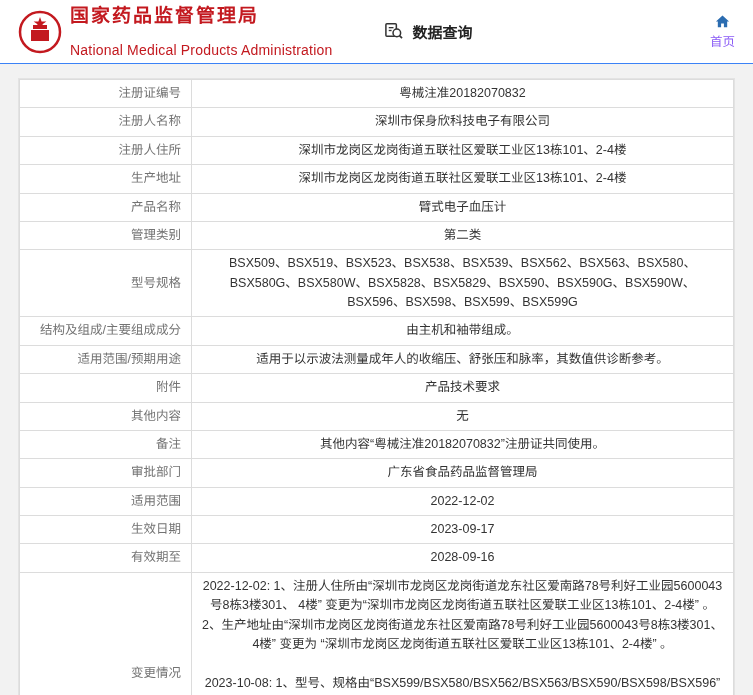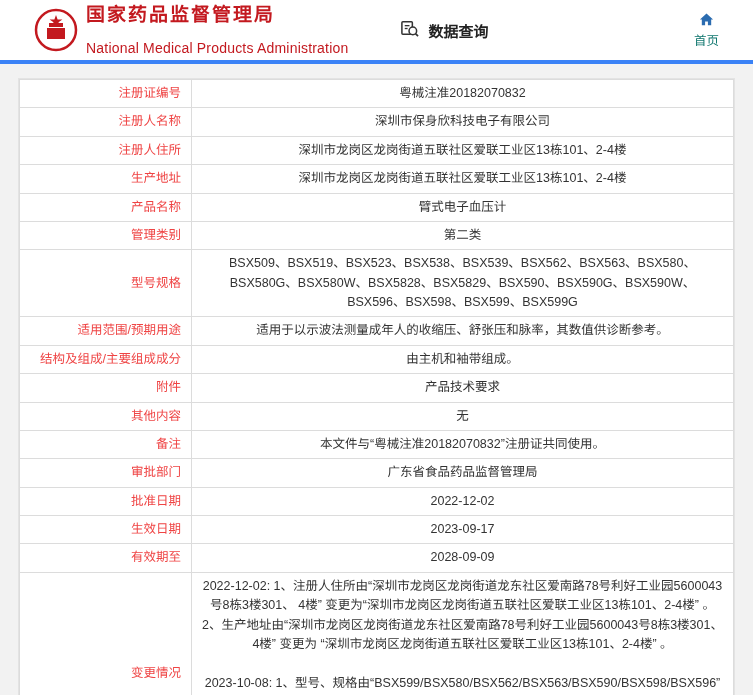--- a/index.html
+++ b/index.html
@@ -9,22 +9,22 @@
     background: #f2f2f2;
     color: #333;
     overflow: hidden;
   }
   
   .site-header {
     background: #fff;
     height: 64px;
     display: flex;
     align-items: center;
-    padding: 0 34px;
-    border-bottom: 4px solid #3b82f6;
+    padding: 0 18px;
+    border-bottom: 1px solid #3b82f6;
   }
   .logo { width: 44px; height: 44px; flex: 0 0 auto; }
   .agency { margin-left: 8px; }
   .agency-cn {
     color: #c3191f;
     font-size: 19px;
     font-weight: bold;
     letter-spacing: 2px;
     line-height: 1.2;
   }
@@ -49,21 +49,21 @@
     display: flex;
     gap: 34px;
     align-items: center;
   }
   .nav-item {
     display: flex;
     flex-direction: column;
     align-items: center;
     gap: 2px;
     text-decoration: none;
-    color: #0f766e;
+    color: #8b5cf6;
     font-size: 12.5px;
     cursor: pointer;
     font-family: Liberation Serif, serif;
   }
   .nav-item .nav-icon { height: 16px; display: flex; align-items: center; }
   
   .page { padding: 14px 18px 0 18px; }
   .panel {
     background: #fff;
     border: 1px solid #e3e3e3;
@@ -85,21 +85,21 @@
   }
   table.info td {
     border: 1px solid #dcdcdc;
     padding: 4px 10px;
     line-height: 1.55;
     vertical-align: middle;
   }
   td.lbl {
     width: 172px;
     text-align: right;
-    color: #ef4444;
+    color: #737373;
     white-space: nowrap;
   }
   td.val { color: #333; text-align: center; padding-left: 12px; }
   td.val.pre { white-space: pre-line; }
 </style>
 </head>
 <body>
 
 <header class="site-header">
   <div class="logo">
@@ -165,54 +165,54 @@
         </tr>
         <tr>
           <td class="lbl">管理类别</td>
           <td class="val">第二类</td>
         </tr>
         <tr>
           <td class="lbl">型号规格</td>
           <td class="val">BSX509、BSX519、BSX523、BSX538、BSX539、BSX562、BSX563、BSX580、BSX580G、BSX580W、BSX5828、BSX5829、BSX590、BSX590G、BSX590W、BSX596、BSX598、BSX599、BSX599G</td>
         </tr>
         <tr>
+          <td class="lbl">结构及组成/主要组成成分</td>
+          <td class="val">由主机和袖带组成。</td>
+        </tr>
+        <tr>
           <td class="lbl">适用范围/预期用途</td>
           <td class="val">适用于以示波法测量成年人的收缩压、舒张压和脉率，其数值供诊断参考。</td>
         </tr>
         <tr>
-          <td class="lbl">结构及组成/主要组成成分</td>
-          <td class="val">由主机和袖带组成。</td>
-        </tr>
-        <tr>
           <td class="lbl">附件</td>
           <td class="val">产品技术要求</td>
         </tr>
         <tr>
           <td class="lbl">其他内容</td>
           <td class="val">无</td>
         </tr>
         <tr>
           <td class="lbl">备注</td>
-          <td class="val">本文件与“粤械注准20182070832”注册证共同使用。</td>
+          <td class="val">其他内容“粤械注准20182070832”注册证共同使用。</td>
         </tr>
         <tr>
           <td class="lbl">审批部门</td>
           <td class="val">广东省食品药品监督管理局</td>
         </tr>
         <tr>
-          <td class="lbl">批准日期</td>
+          <td class="lbl">适用范围</td>
           <td class="val">2022-12-02</td>
         </tr>
         <tr>
           <td class="lbl">生效日期</td>
           <td class="val">2023-09-17</td>
         </tr>
         <tr>
           <td class="lbl">有效期至</td>
-          <td class="val">2028-09-09</td>
+          <td class="val">2028-09-16</td>
         </tr>
         <tr>
           <td class="lbl">变更情况</td>
           <td class="val pre">2022-12-02: 1、注册人住所由“深圳市龙岗区龙岗街道龙东社区爱南路78号利好工业园5600043号8栋3楼301、 4楼” 变更为“深圳市龙岗区龙岗街道五联社区爱联工业区13栋101、2-4楼” 。
 2、生产地址由“深圳市龙岗区龙岗街道龙东社区爱南路78号利好工业园5600043号8栋3楼301、4楼” 变更为 “深圳市龙岗区龙岗街道五联社区爱联工业区13栋101、2-4楼” 。
 
 2023-10-08: 1、型号、规格由“BSX599/BSX580/BSX562/BSX563/BSX590/BSX598/BSX596” 变更为“BSX509、BSX519、BSX523、BSX538、BSX539、BSX562、BSX563、BSX580、BSX580G、BSX580W、BSX5828、BSX5829、BSX590、BSX590G、BSX590W、BSX596、BSX598、BSX599、BSX599G” 。
 2、注册证附件“产品技术要求”变更内容见附页（共12页）。</td>
         </tr>
 

